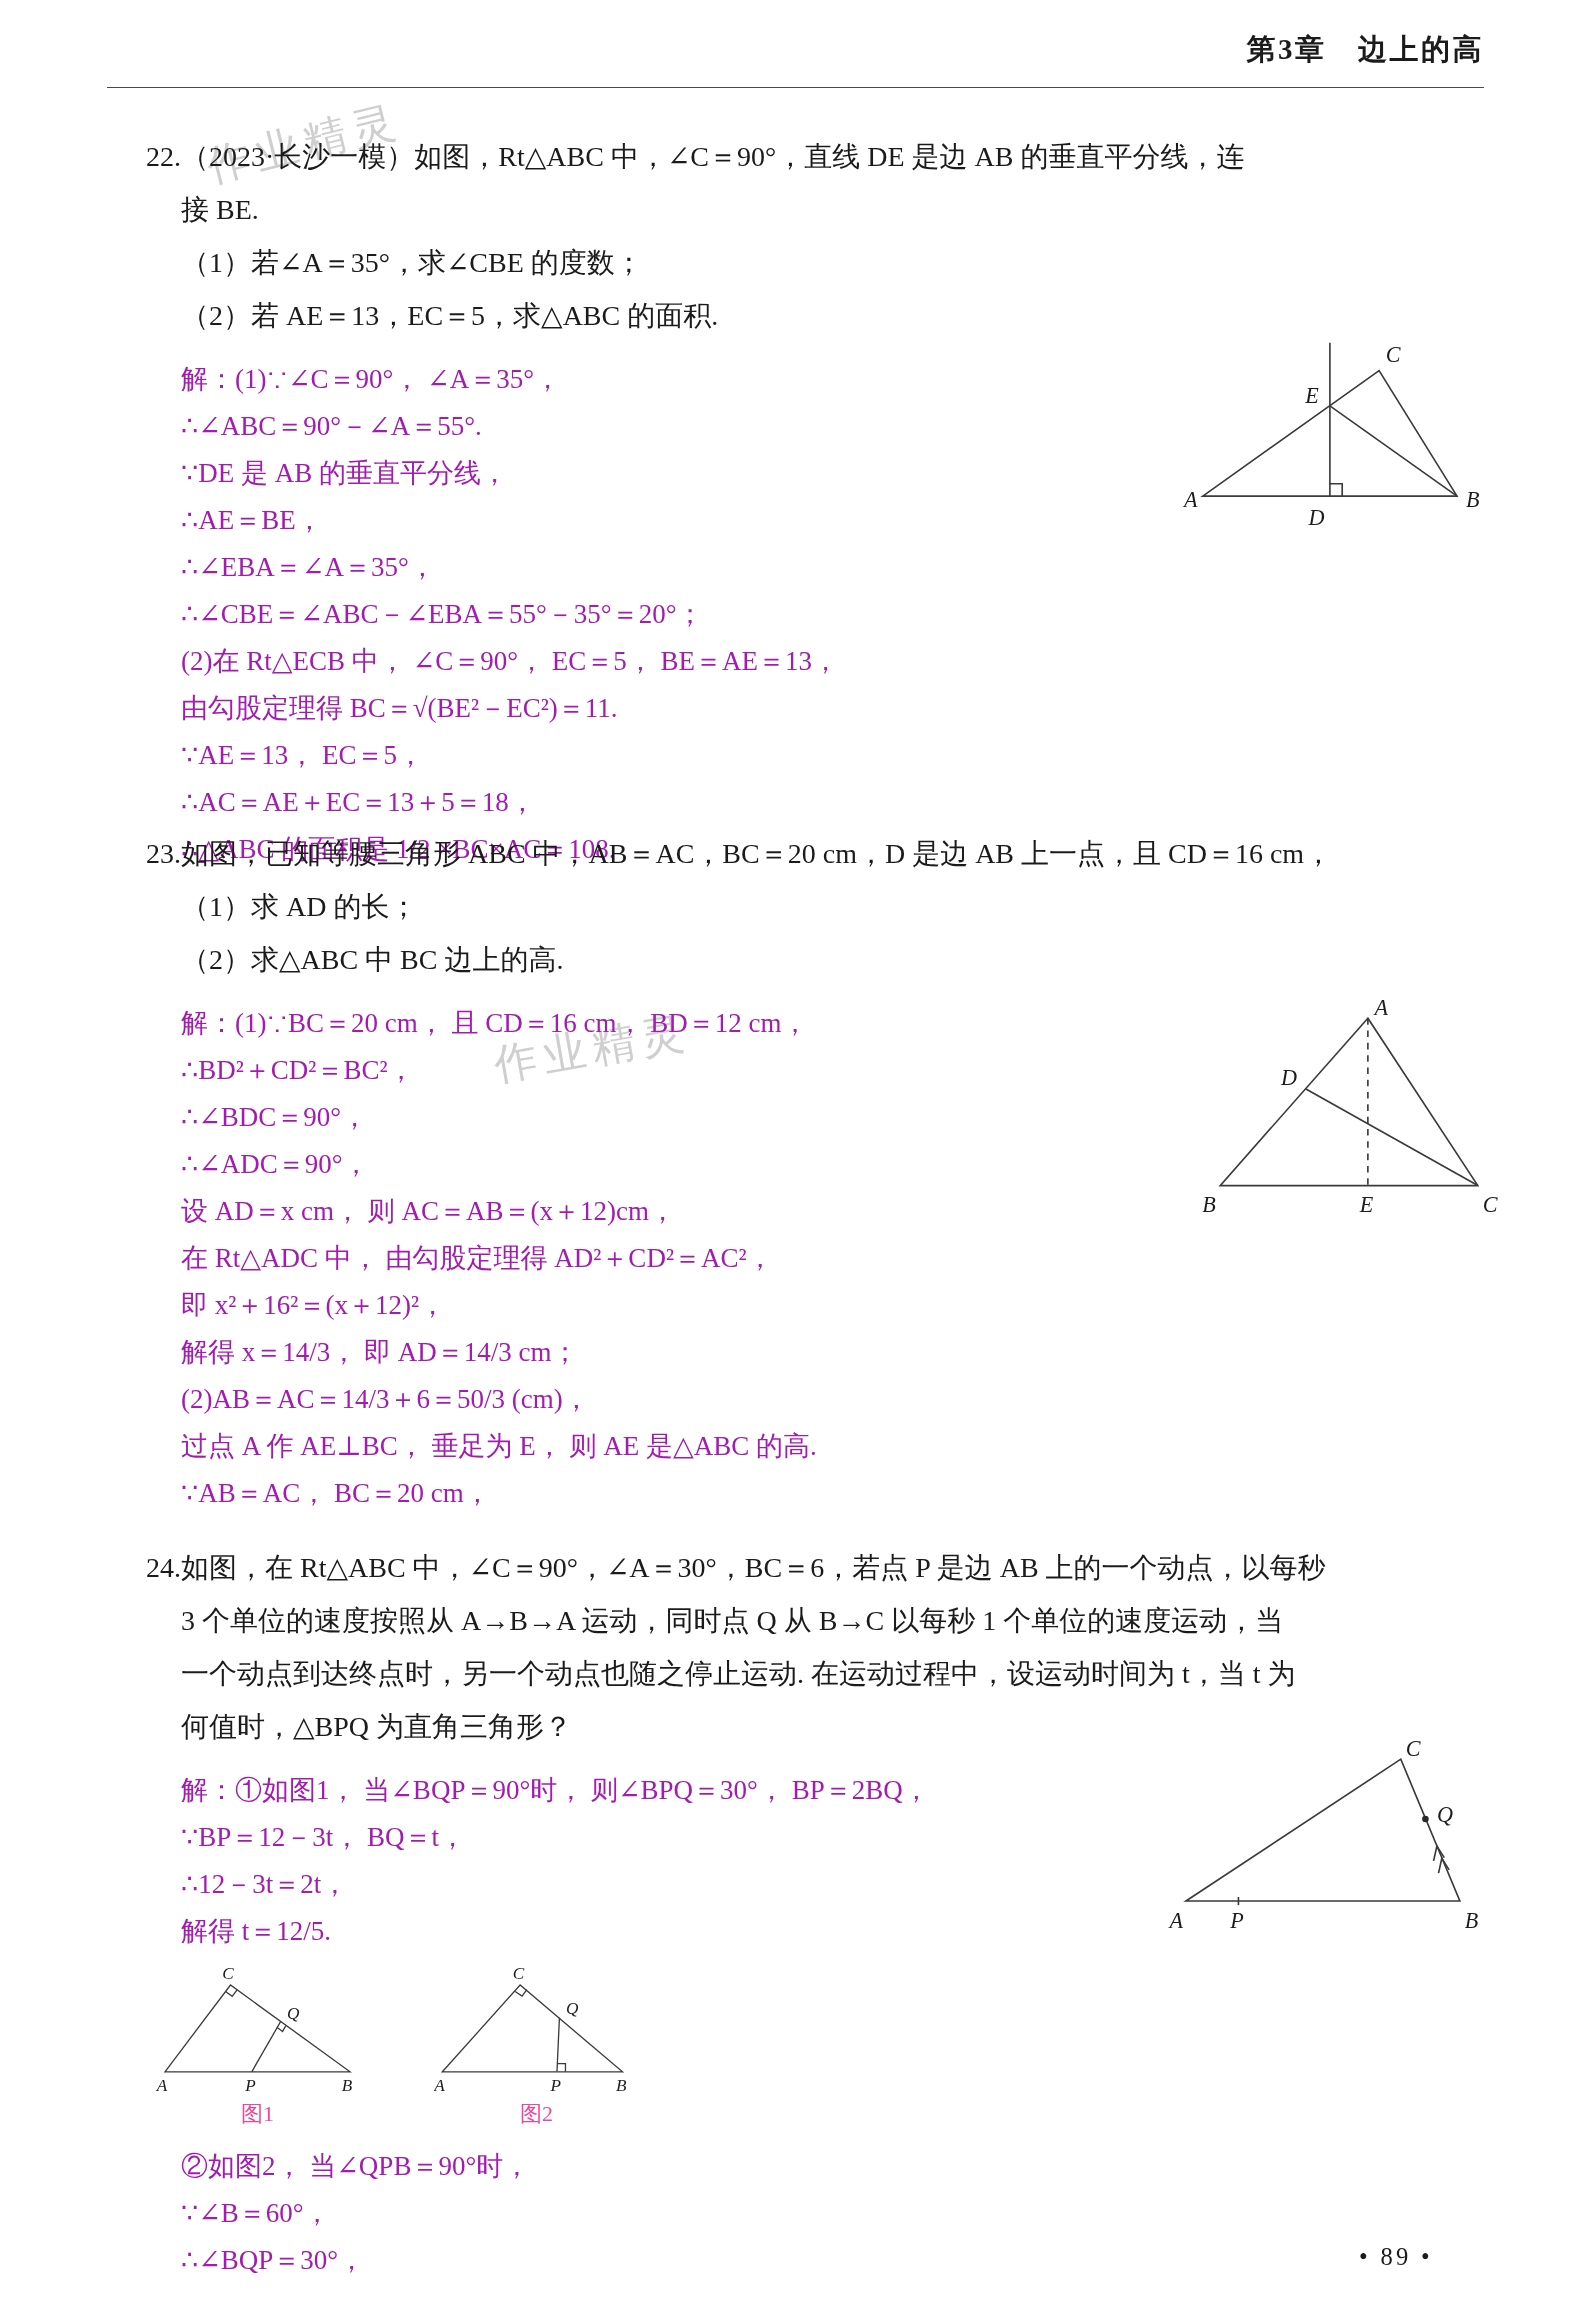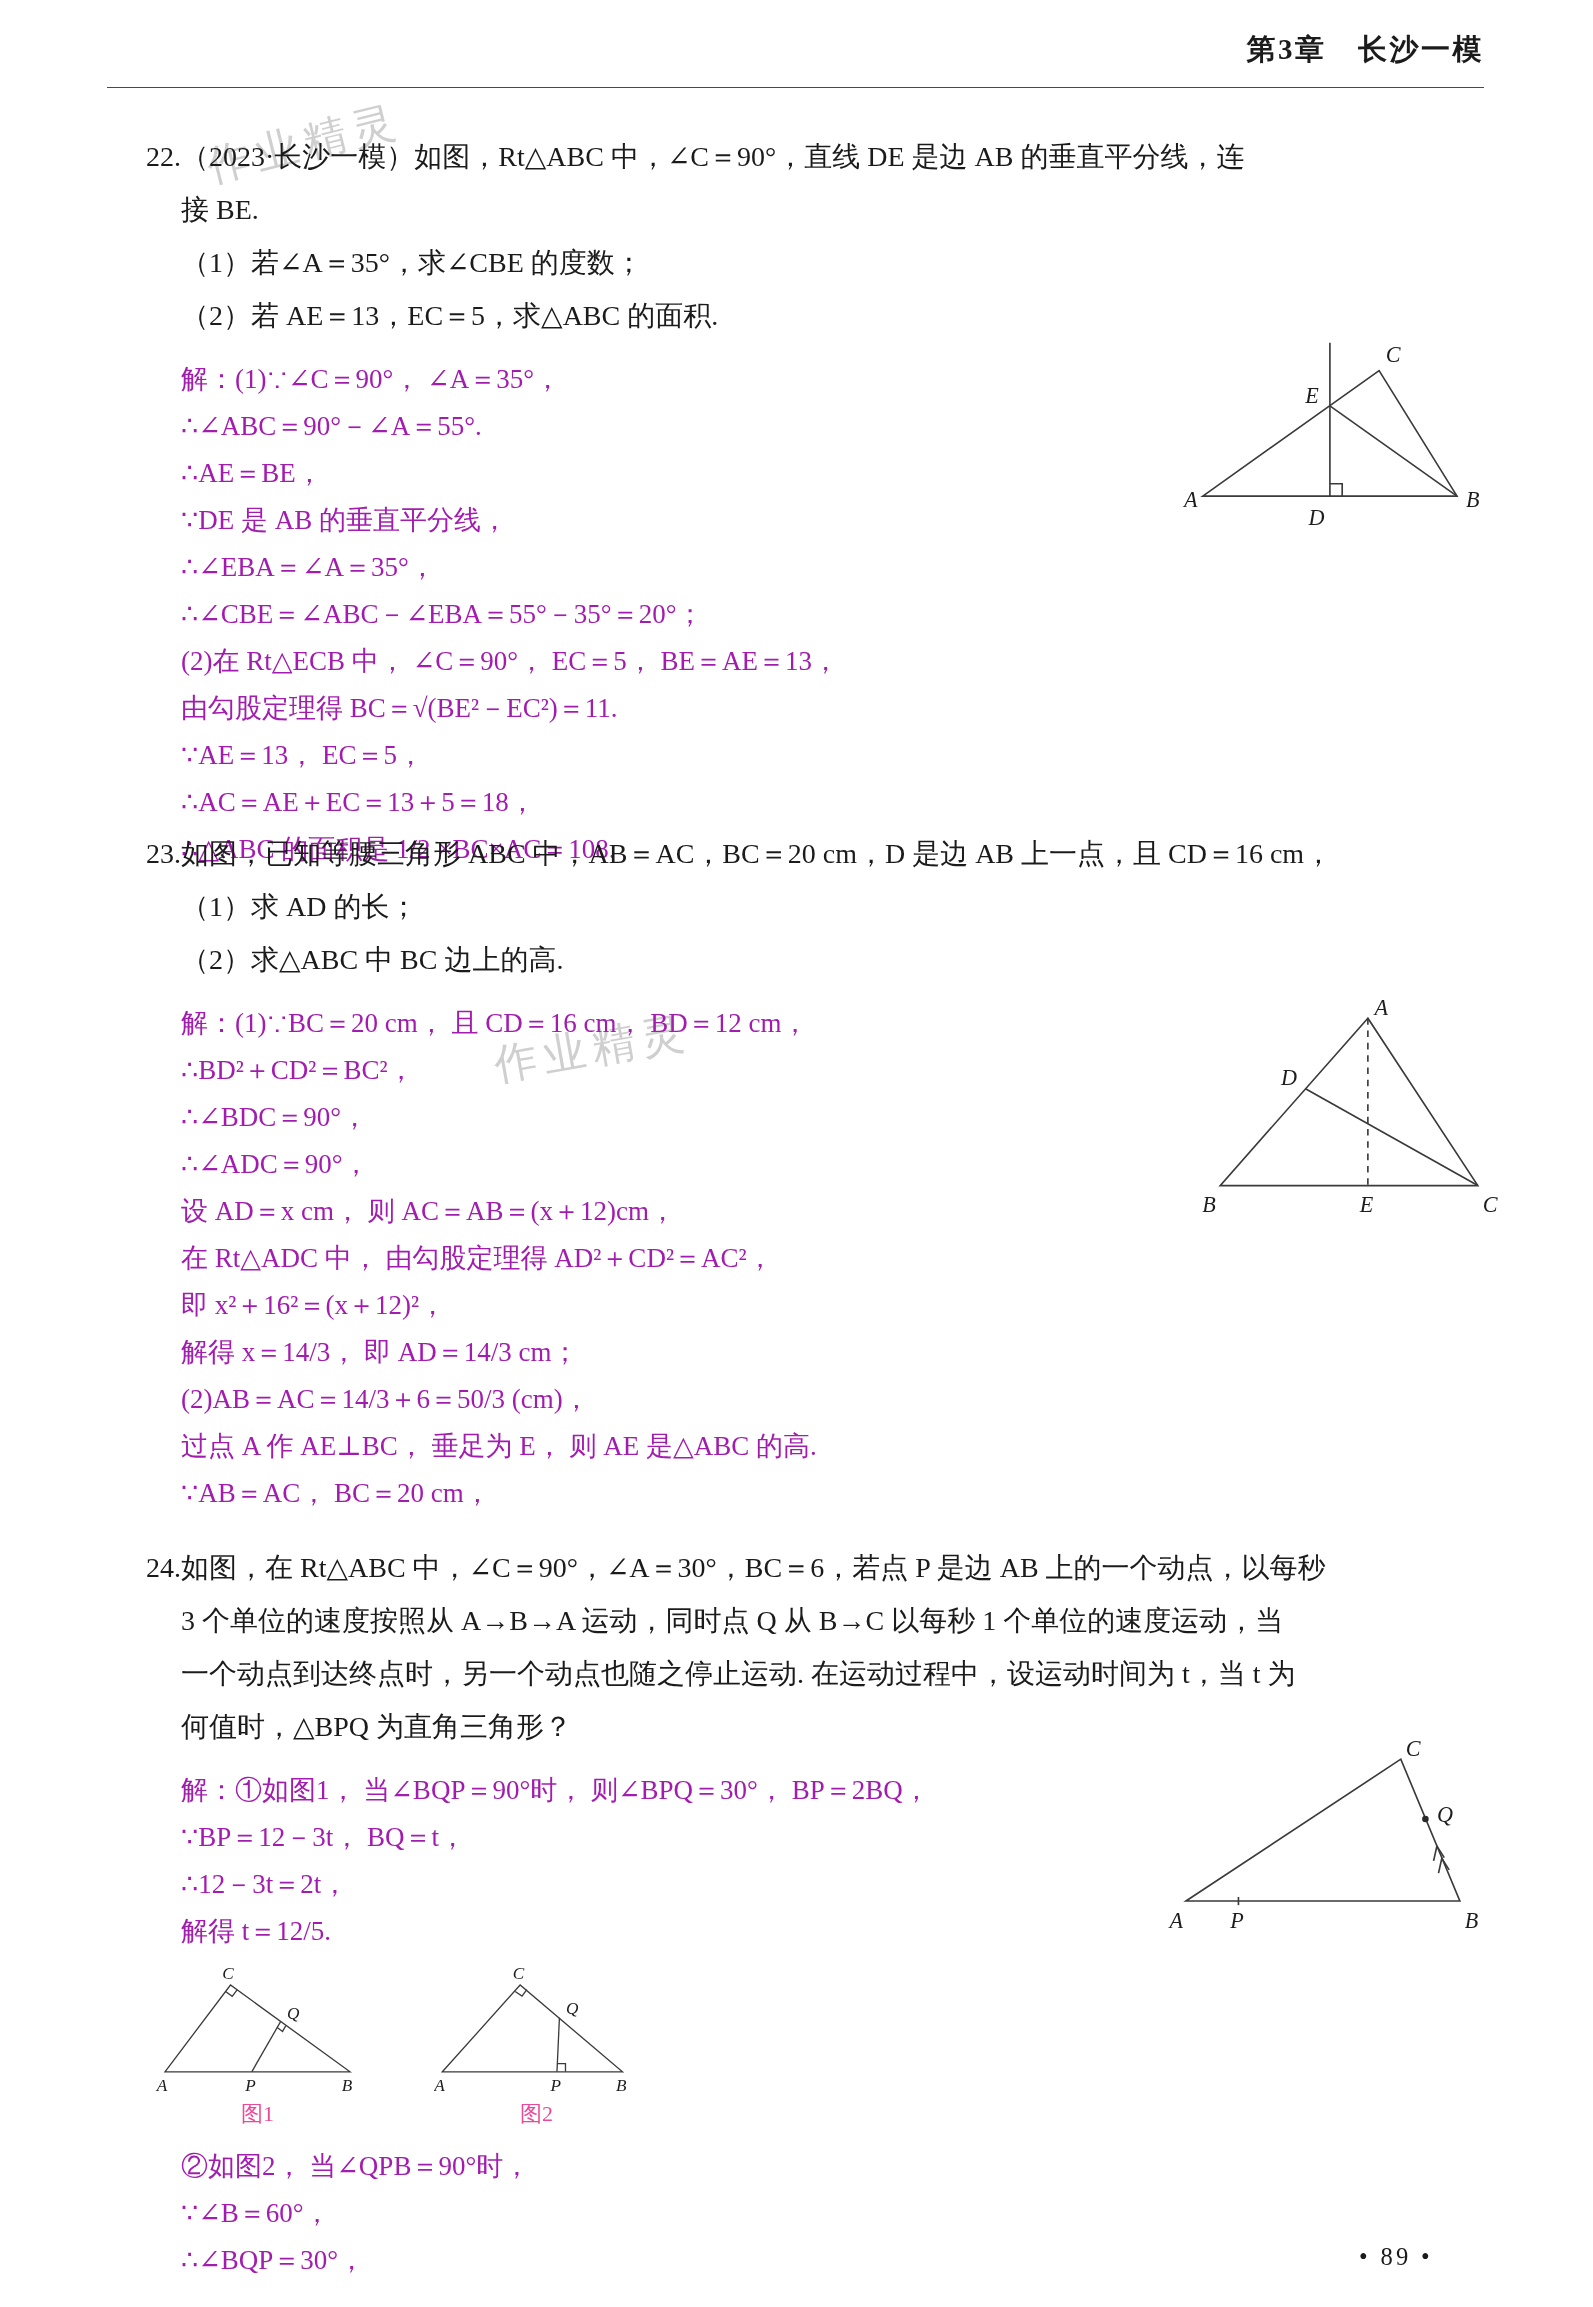--- a/index.html
+++ b/index.html
@@ -44,40 +44,40 @@
   }
   #wm-1{top:115px;left:205px;}
   #wm-2{top:1020px;left:493px;transform:rotate(-10deg);}
   .page-number{position:absolute;right:161px;bottom:36px;font-size:24.6px;letter-spacing:3.3px;}
 </style>
 </head>
 <body>
 
 <div class="page">
 
-  <div class="chapter-header">第3章　长沙一模</div>
+  <div class="chapter-header">第3章　边上的高</div>
   <div class="header-rule"></div>
 
   <div class="watermark" id="wm-1">作业精灵</div>
   <div class="watermark" id="wm-2">作业精灵</div>
 
   <div class="content">
 
     <section class="problem">
       <div class="stem">
         <div class="line"><span class="p-num">22.</span><span>（2023·长沙一模）如图，Rt△ABC 中，∠C＝90°，直线 DE 是边 AB 的垂直平分线，连</span></div>
         <div class="line stem-cont">接 BE.</div>
         <div class="line stem-cont">（1）若∠A＝35°，求∠CBE 的度数；</div>
         <div class="line stem-cont">（2）若 AE＝13，EC＝5，求△ABC 的面积.</div>
       </div>
       <div class="solution">
         <div class="line">解：(1)∵∠C＝90°， ∠A＝35°，</div>
         <div class="line">∴∠ABC＝90°－∠A＝55°.</div>
+        <div class="line">∵DE 是 AB 的垂直平分线，</div>
         <div class="line">∴AE＝BE，</div>
-        <div class="line">∵DE 是 AB 的垂直平分线，</div>
         <div class="line">∴∠EBA＝∠A＝35°，</div>
         <div class="line">∴∠CBE＝∠ABC－∠EBA＝55°－35°＝20°；</div>
         <div class="line">(2)在 Rt△ECB 中， ∠C＝90°， EC＝5， BE＝AE＝13，</div>
         <div class="line">由勾股定理得 BC＝√(BE²－EC²)＝11.</div>
         <div class="line">∵AE＝13， EC＝5，</div>
         <div class="line">∴AC＝AE＋EC＝13＋5＝18，</div>
         <div class="line">∴△ABC 的面积是 1/2 ×BC×AC＝108.</div>
       </div>
     </section>
 

